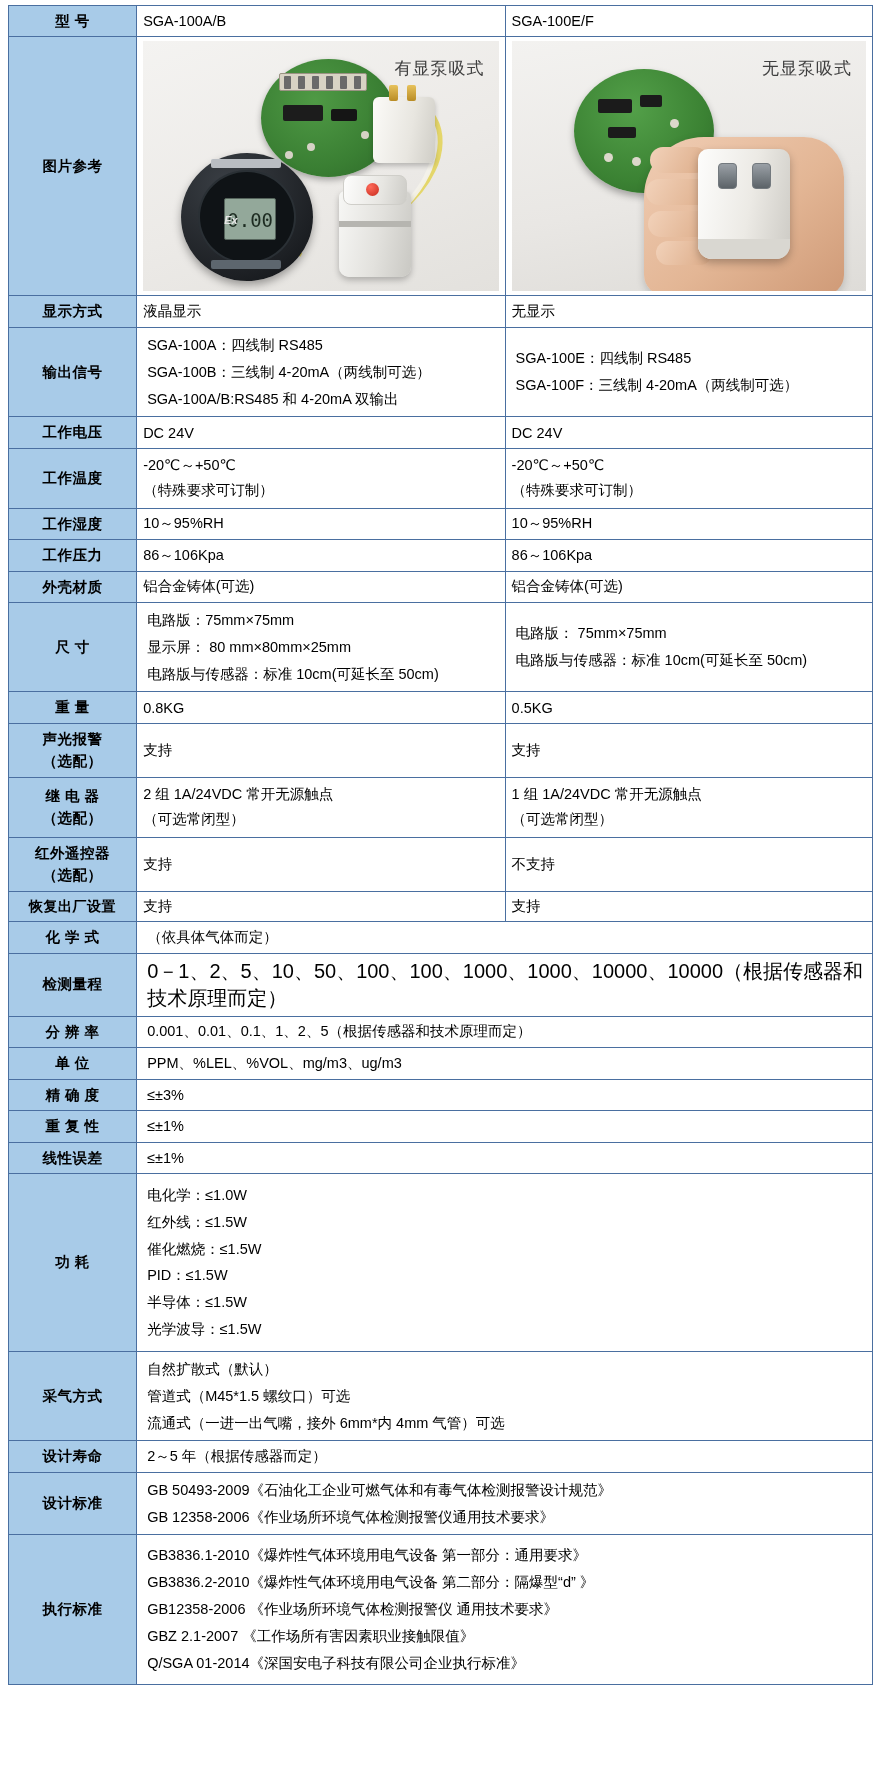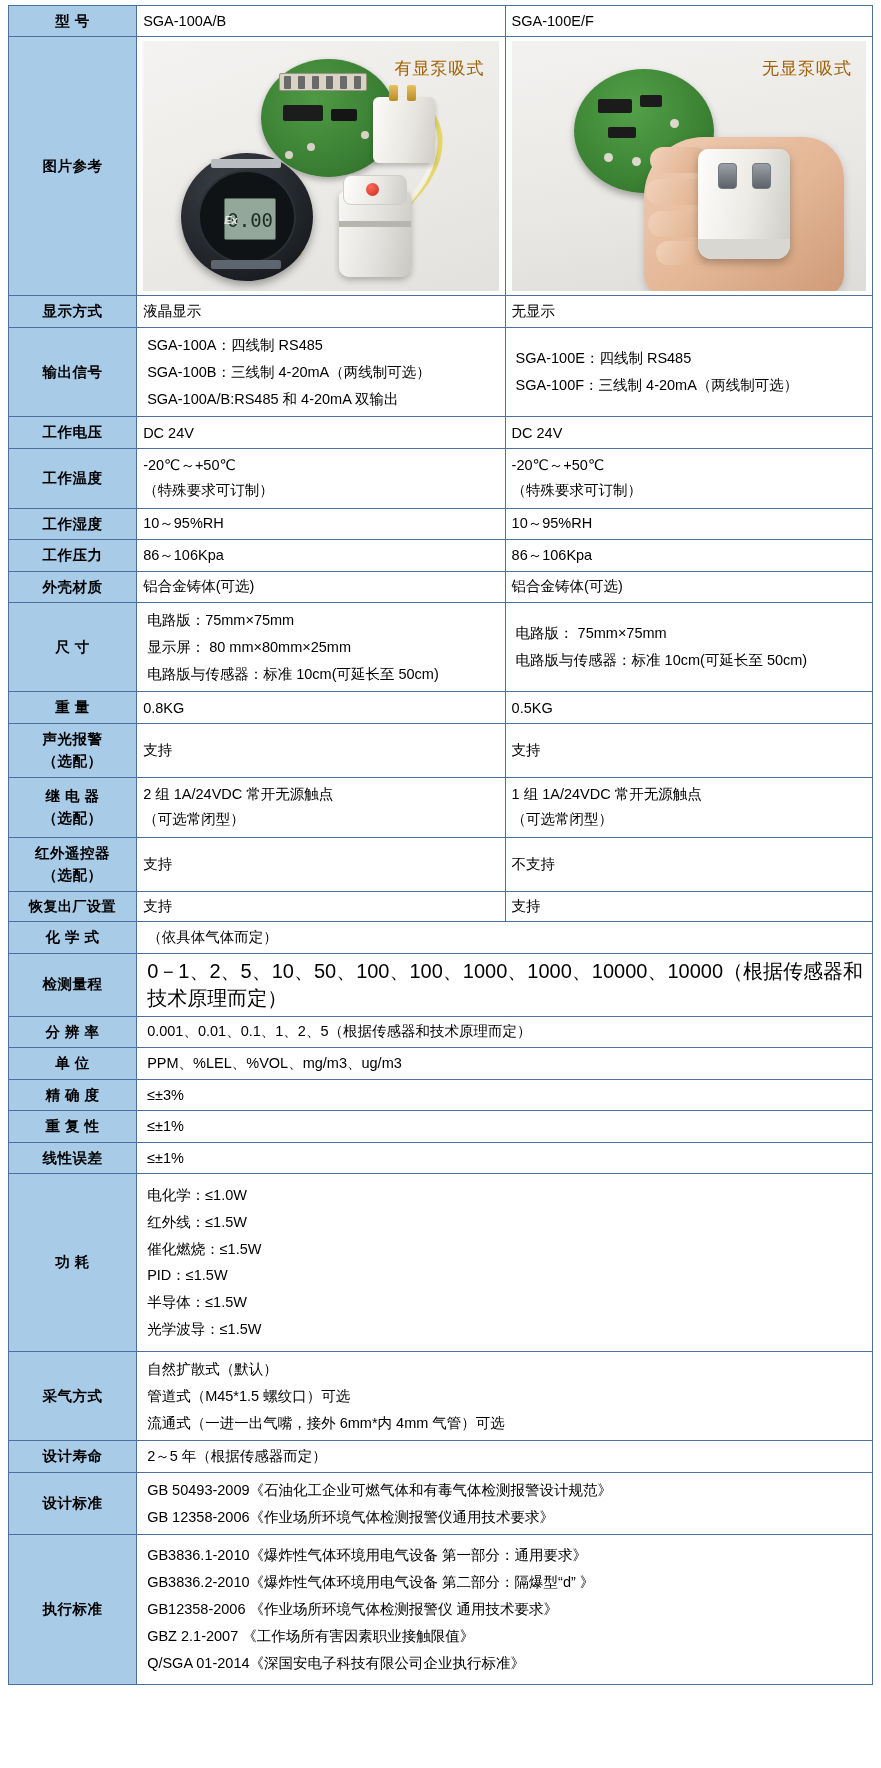--- a/index.html
+++ b/index.html
@@ -65,21 +65,21 @@
     position: relative;
     width: 100%;
     height: 250px;
     overflow: hidden;
   }
   .photo .caption {
     position: absolute;
     right: 14px;
     top: 16px;
     font-size: 17px;
-    color: #a16207;
+    color: #404040;
     letter-spacing: 1px;
     z-index: 8;
   }
   .photoA { background: #f0efed; }
   .photoA .bgsheet {
     position: absolute;
     left: 0; top: 0; right: 0; bottom: 0;
     background: linear-gradient(160deg,#f4f3f1 0%,#eceae7 55%,#e3e1dd 100%);
   }
   

